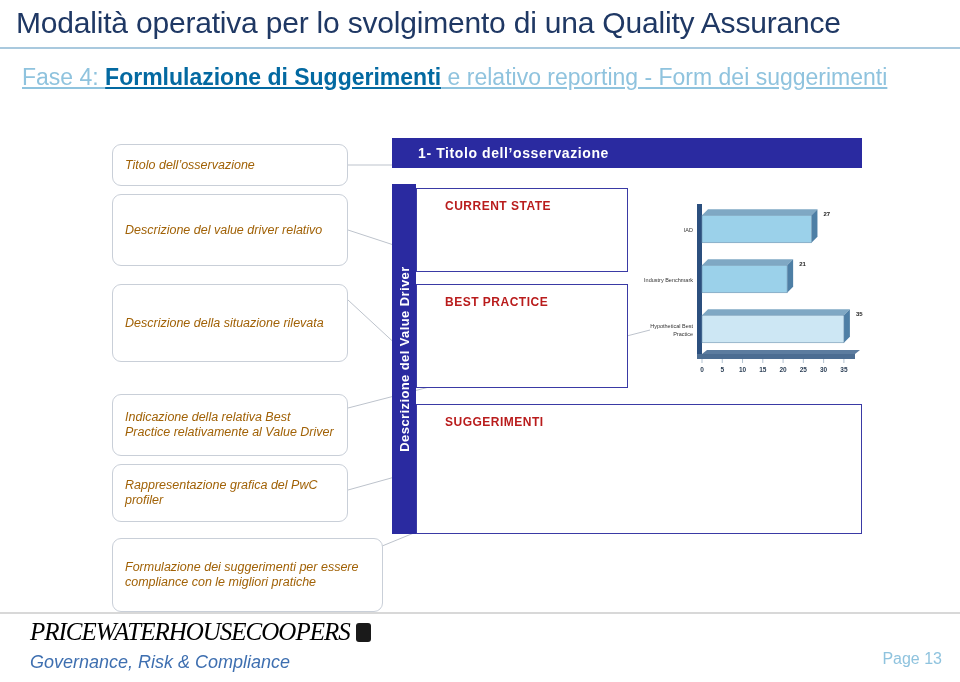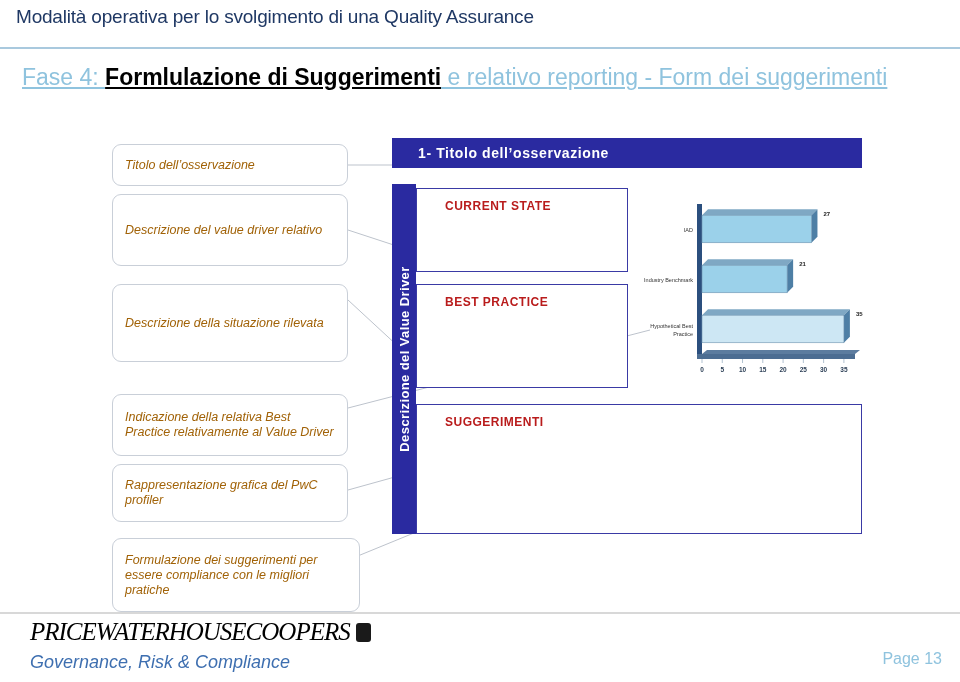--- a/index.html
+++ b/index.html
@@ -7,33 +7,33 @@
     width: 960px; height: 682px;
     background: #ffffff;
     font-family: "Liberation Sans", sans-serif;
     position: relative;
     overflow: hidden;
   }
 
   
   #slide-title {
     position: absolute; left: 16px; top: 6px; width: 930px;
-    font-size: 19px; color: #1F3864; letter-spacing: -0.2px;
+    font-size: 30px; color: #1F3864; letter-spacing: -0.2px;
     white-space: nowrap;
   }
   #title-rule {
     position: absolute; left: 0px; top: 47px; width: 960px; height: 2px;
     background: #A9C9DE;
   }
   #slide-subtitle {
     position: absolute; left: 22px; top: 64px; width: 930px;
     font-size: 23px; white-space: nowrap;
   }
   #slide-subtitle .fase { color: #8FC3DE; text-decoration: underline; }
-  #slide-subtitle .hl   { color: #000000; text-decoration: underline; font-weight: bold; }
+  #slide-subtitle .hl   { color: #0369a1; text-decoration: underline; font-weight: bold; }
   #slide-subtitle .rest { color: #8FC3DE; text-decoration: underline; }
 
   
   .annot-box {
     position: absolute;
     border: 1px solid #C9CFD8;
     border-radius: 9px;
     background: #ffffff;
     color: #a16207;
     font-style: italic;
@@ -41,21 +41,21 @@
     line-height: 15px;
     padding: 0 12px;
     display: flex; align-items: center;
     z-index: 3;
   }
   #annot-0 { left: 112px; top: 144px; width: 236px; height: 42px; }
   #annot-1 { left: 112px; top: 194px; width: 236px; height: 72px; }
   #annot-2 { left: 112px; top: 284px; width: 236px; height: 78px; }
   #annot-3 { left: 112px; top: 394px; width: 236px; height: 62px; }
   #annot-4 { left: 112px; top: 464px; width: 236px; height: 58px; }
-  #annot-5 { left: 112px; top: 538px; width: 248px; height: 74px; align-items: center; }
+  #annot-5 { left: 112px; top: 538px; width: 271px; height: 74px; align-items: center; }
 
   
   #connectors { position: absolute; left: 0; top: 0; width: 960px; height: 682px; z-index: 1; }
 
   
   #form-header {
     position: absolute; left: 392px; top: 138px; width: 470px; height: 30px;
     background: #2A2AA0;
     display: flex; align-items: center;
     padding-left: 26px;

